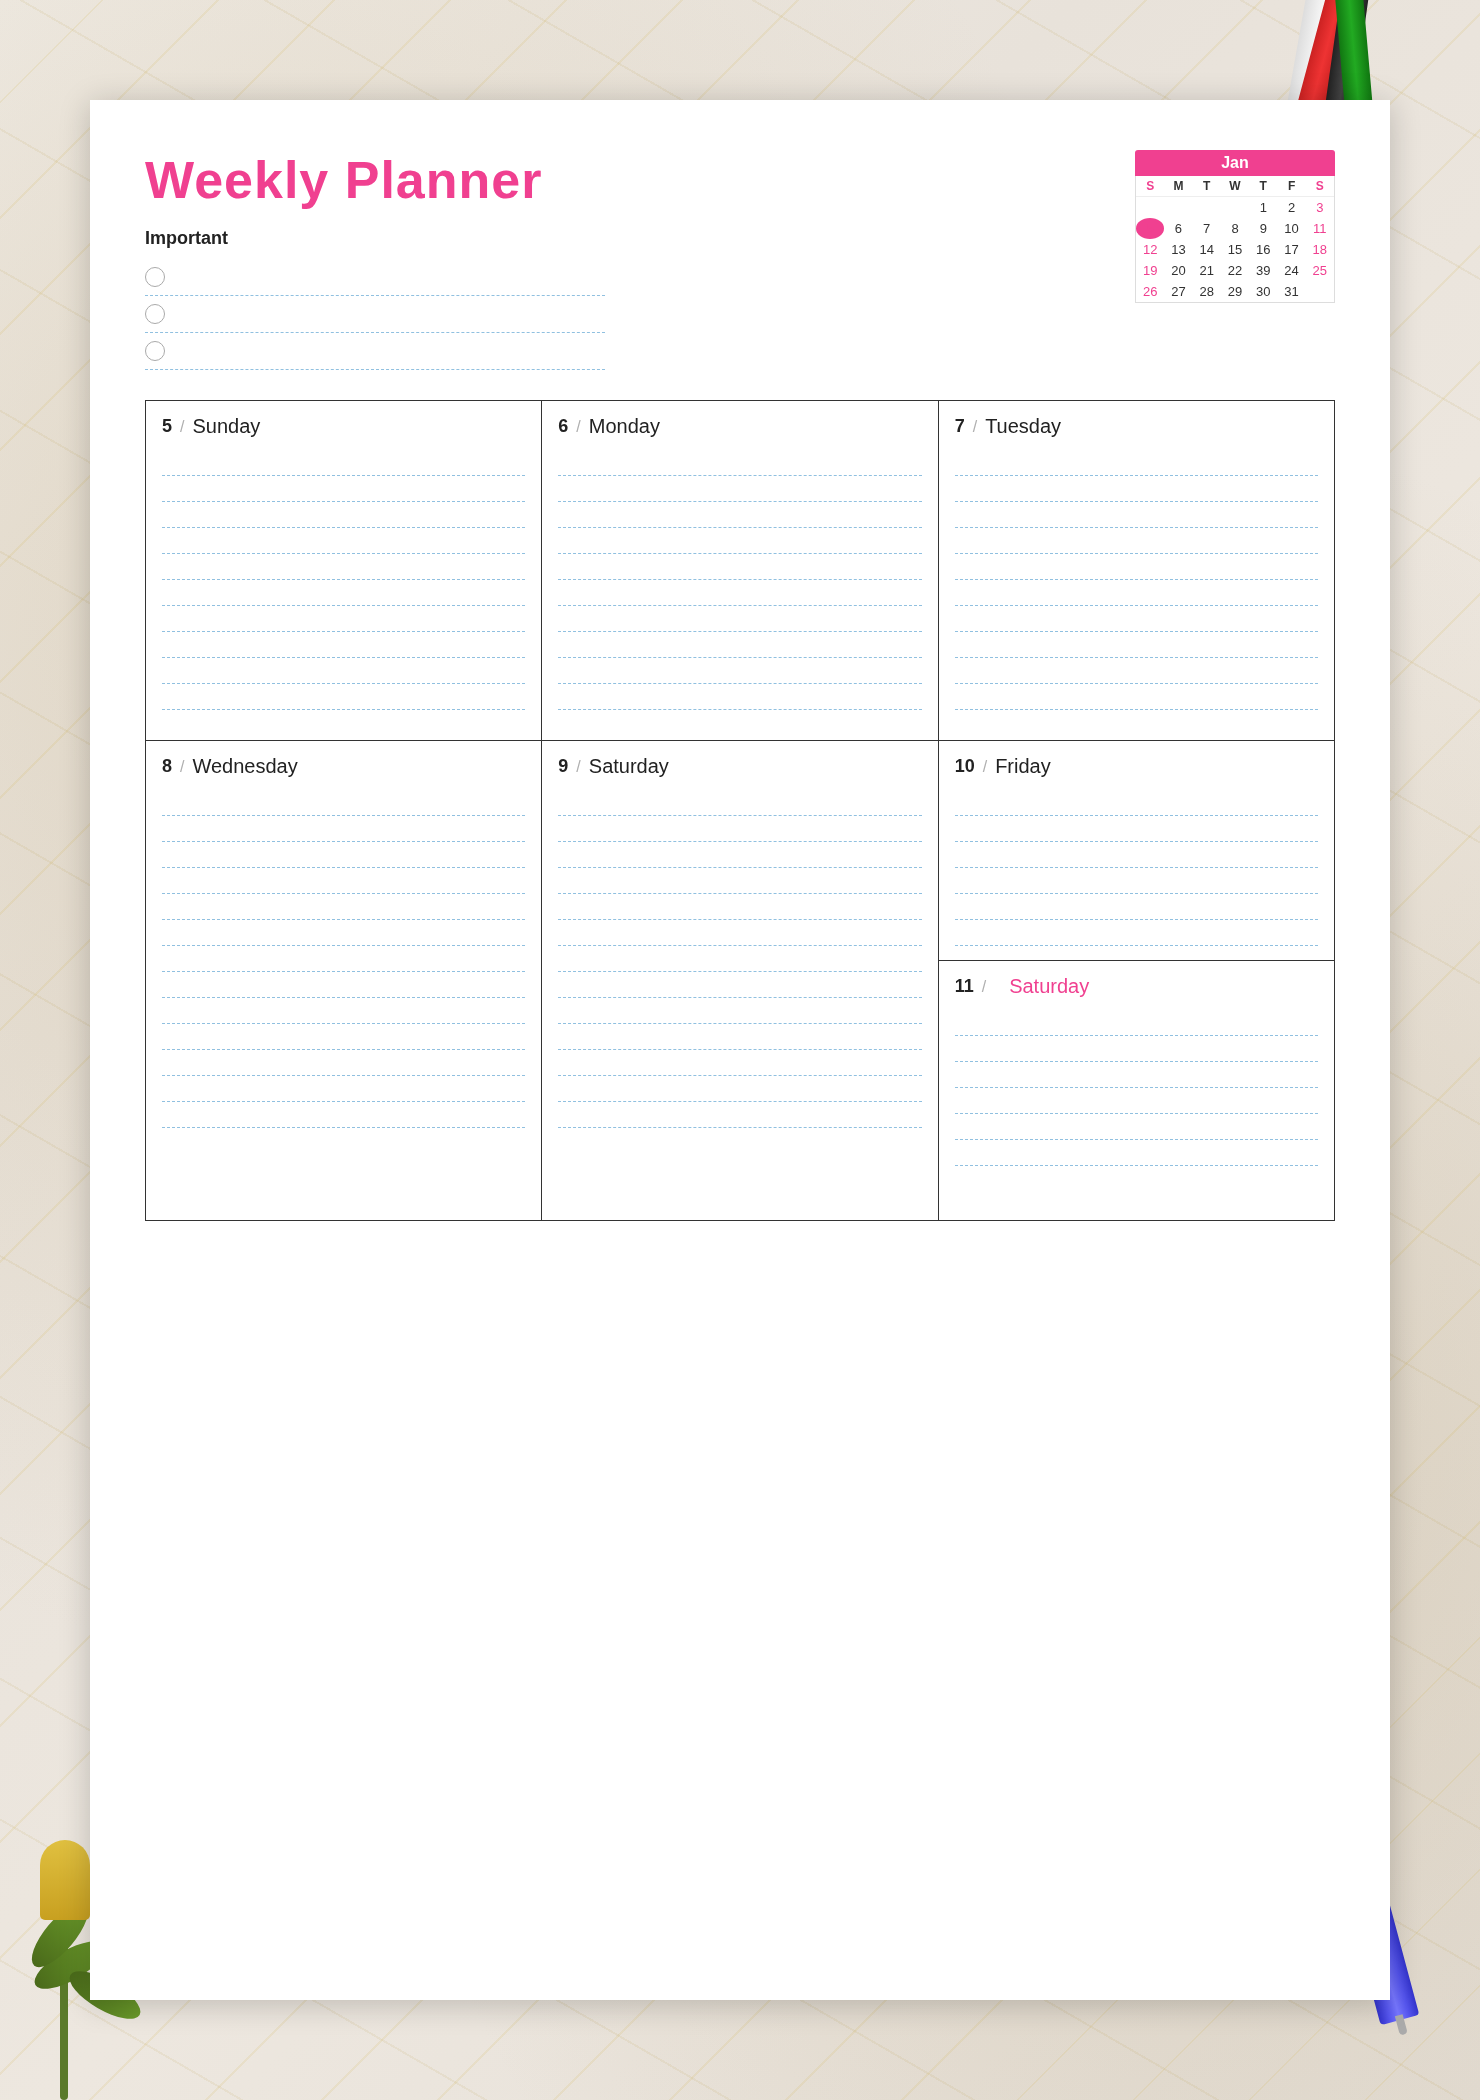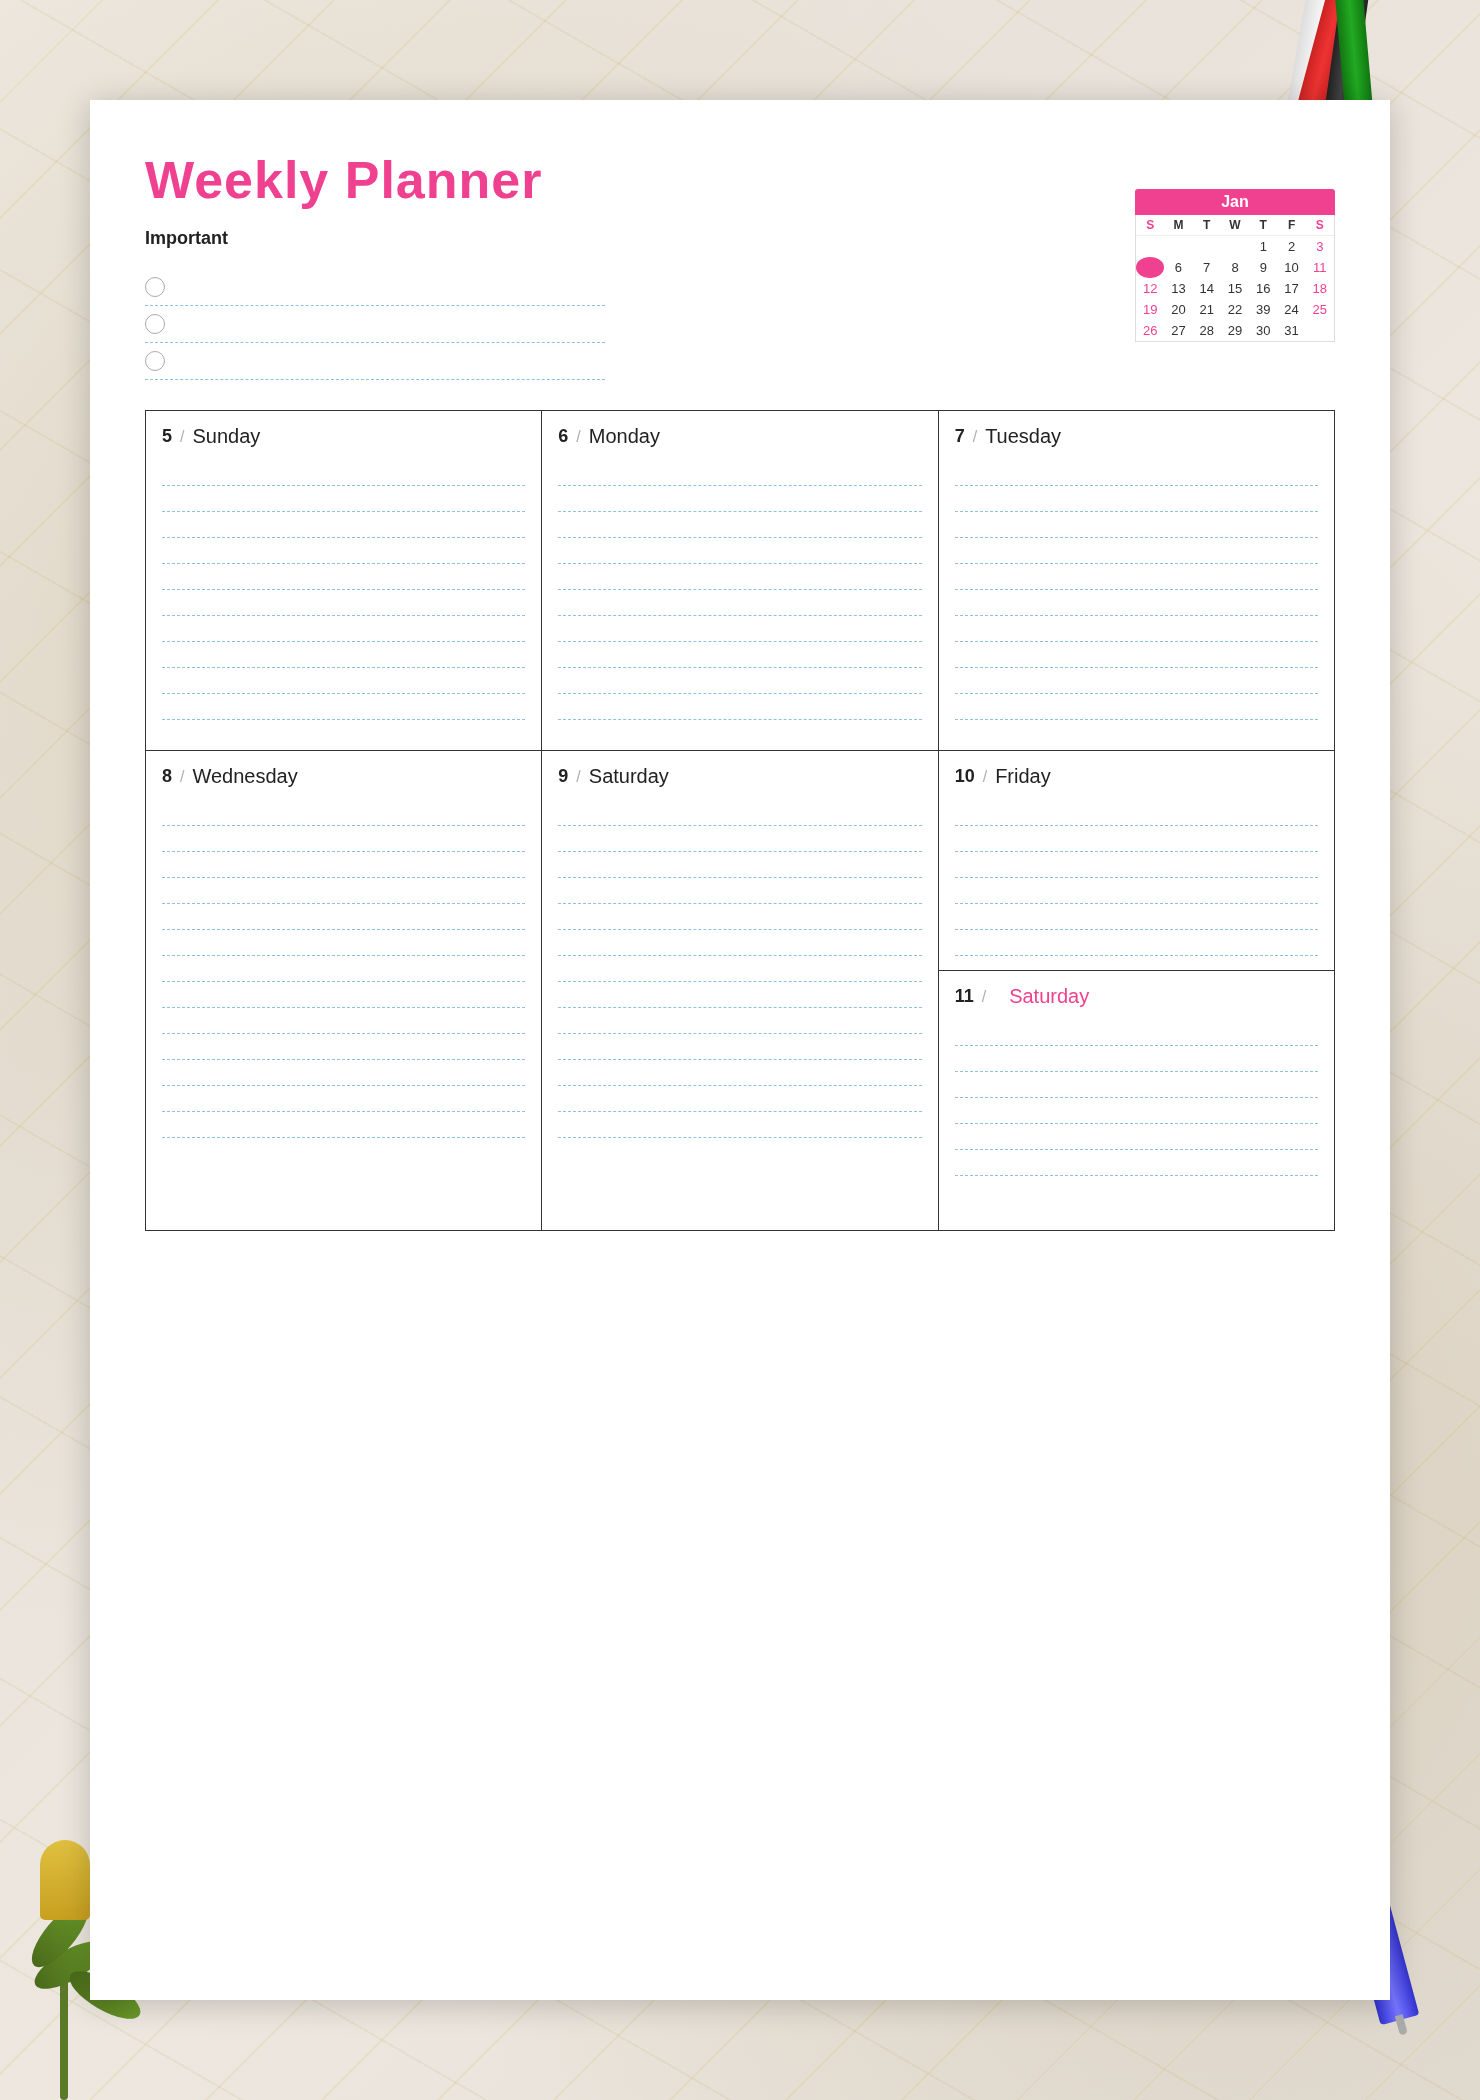--- a/index.html
+++ b/index.html
@@ -166,39 +166,39 @@
       bottom: 100px;
       background: #ffffff;
       box-shadow: 0 4px 30px rgba(0,0,0,0.2);
       padding: 50px 55px 40px 55px;
     }
 
     
     .header {
       display: flex;
       justify-content: space-between;
-      align-items: center;
+      align-items: flex-start;
       margin-bottom: 30px;
     }
 
     .title-area {}
 
     .weekly-planner-title {
       font-size: 52px;
       font-weight: 900;
       color: #f04090;
       letter-spacing: 1px;
       margin-bottom: 18px;
     }
 
     .important-label {
       font-size: 18px;
       font-weight: 700;
       color: #222;
-      margin-bottom: 20px;
+      margin-bottom: 10px;
     }
 
     .important-items {
       list-style: none;
     }
 
     .important-item {
       display: flex;
       align-items: center;
       gap: 10px;

